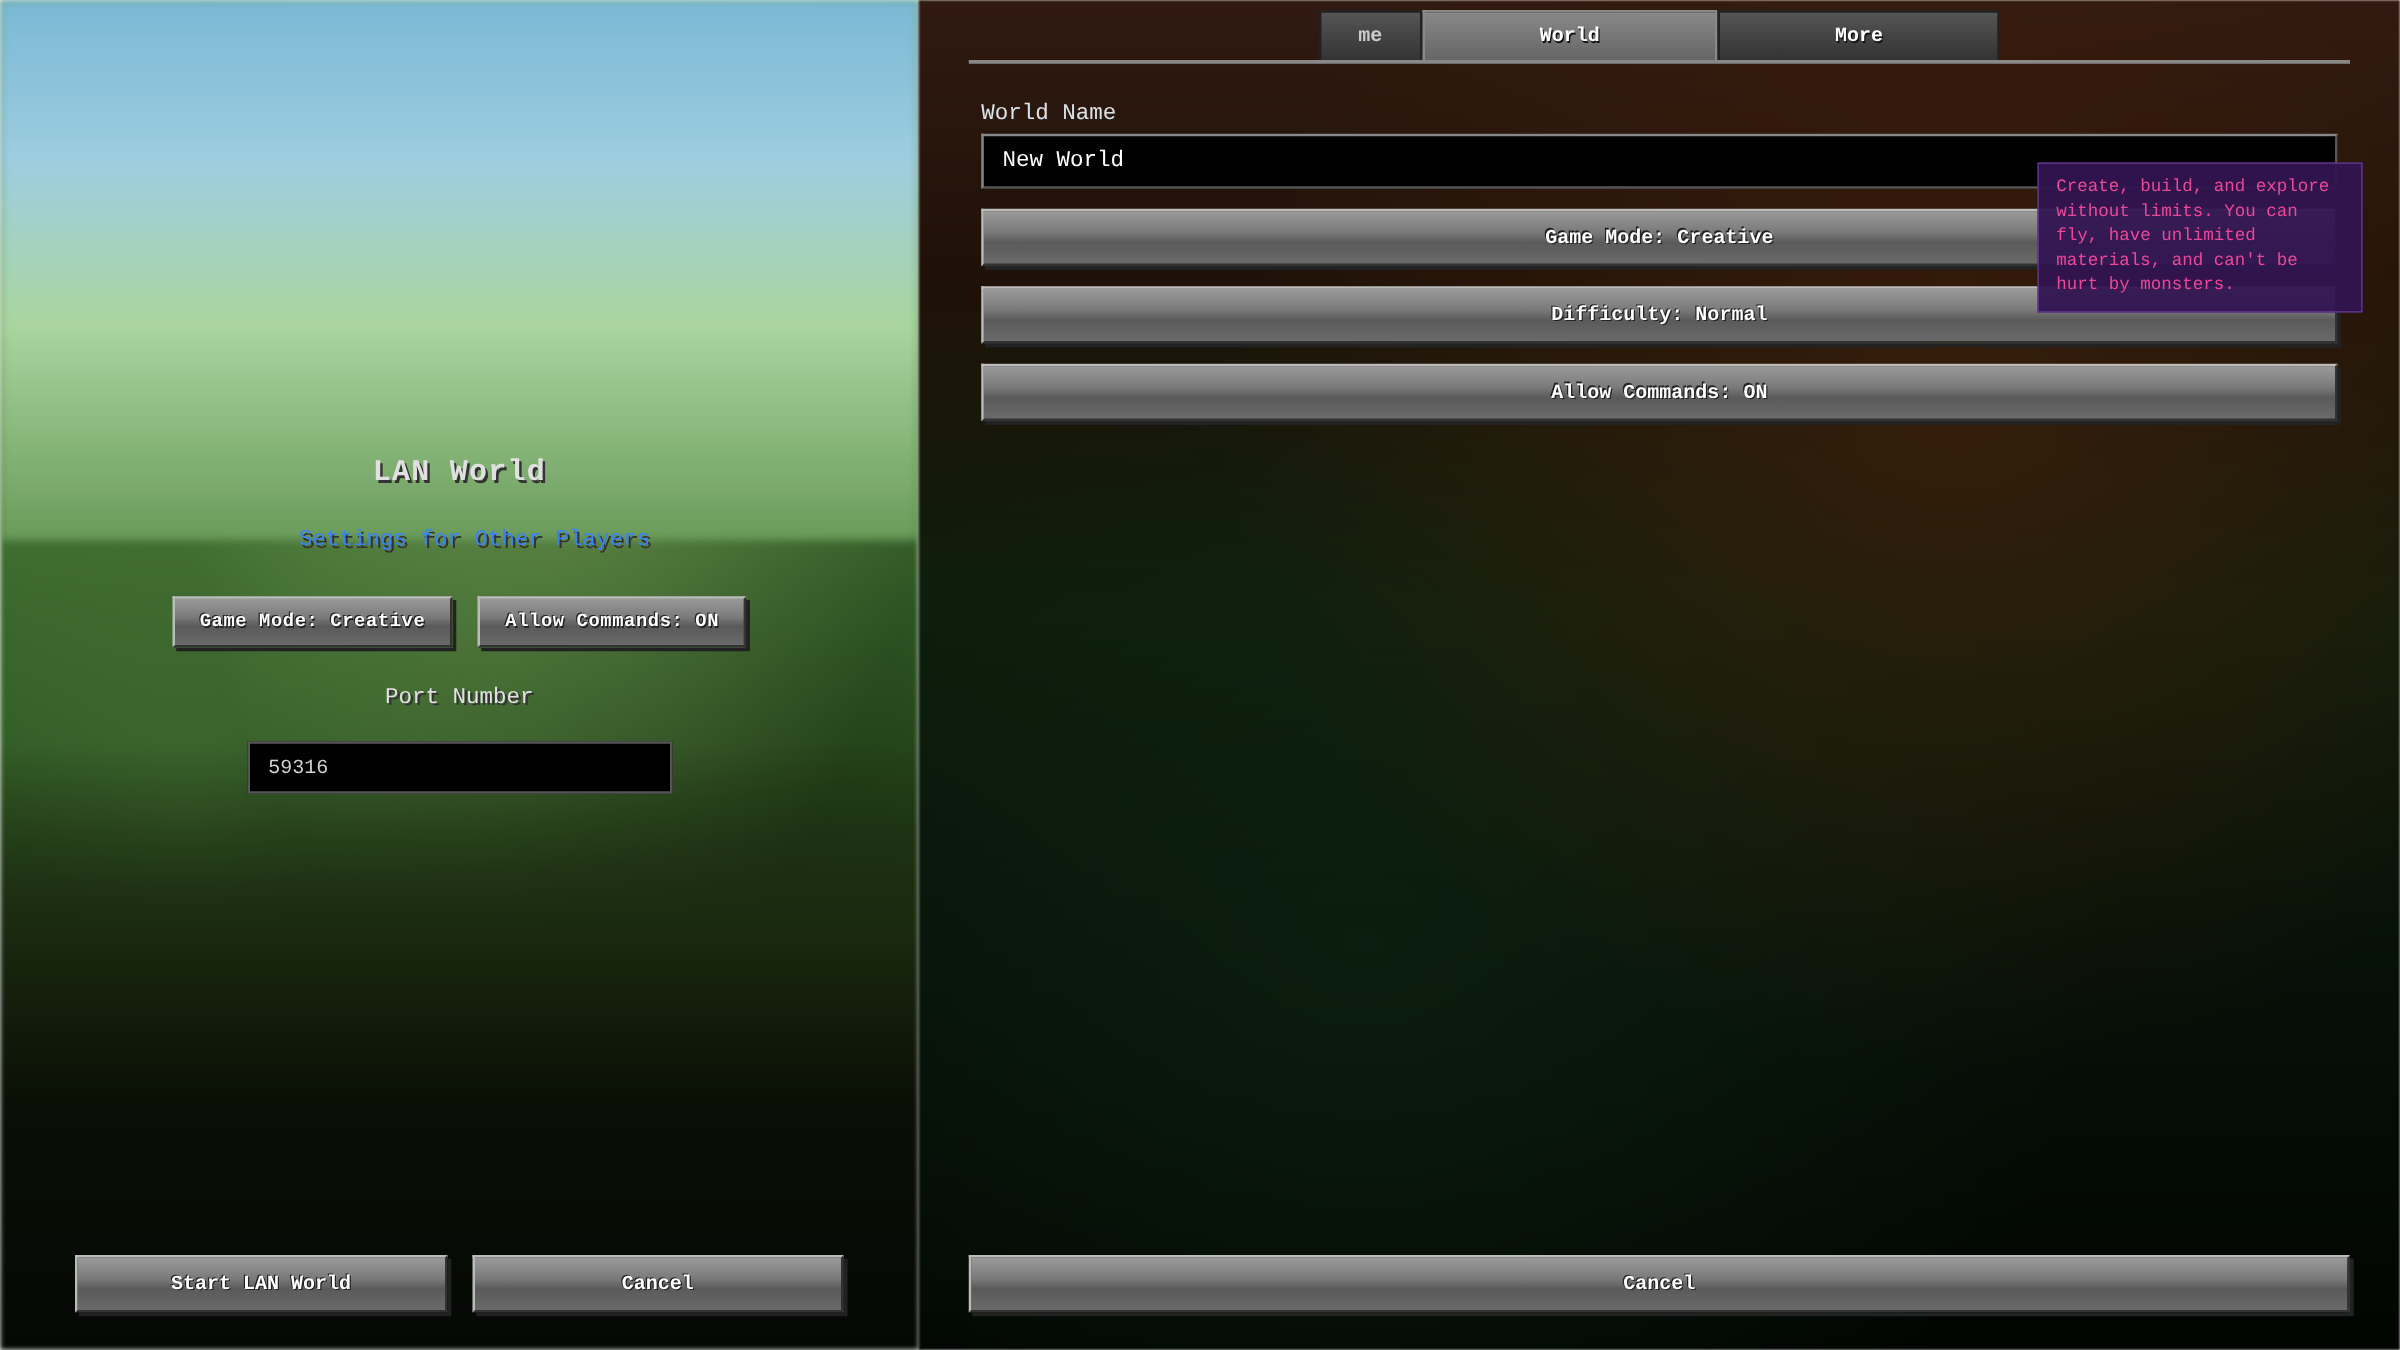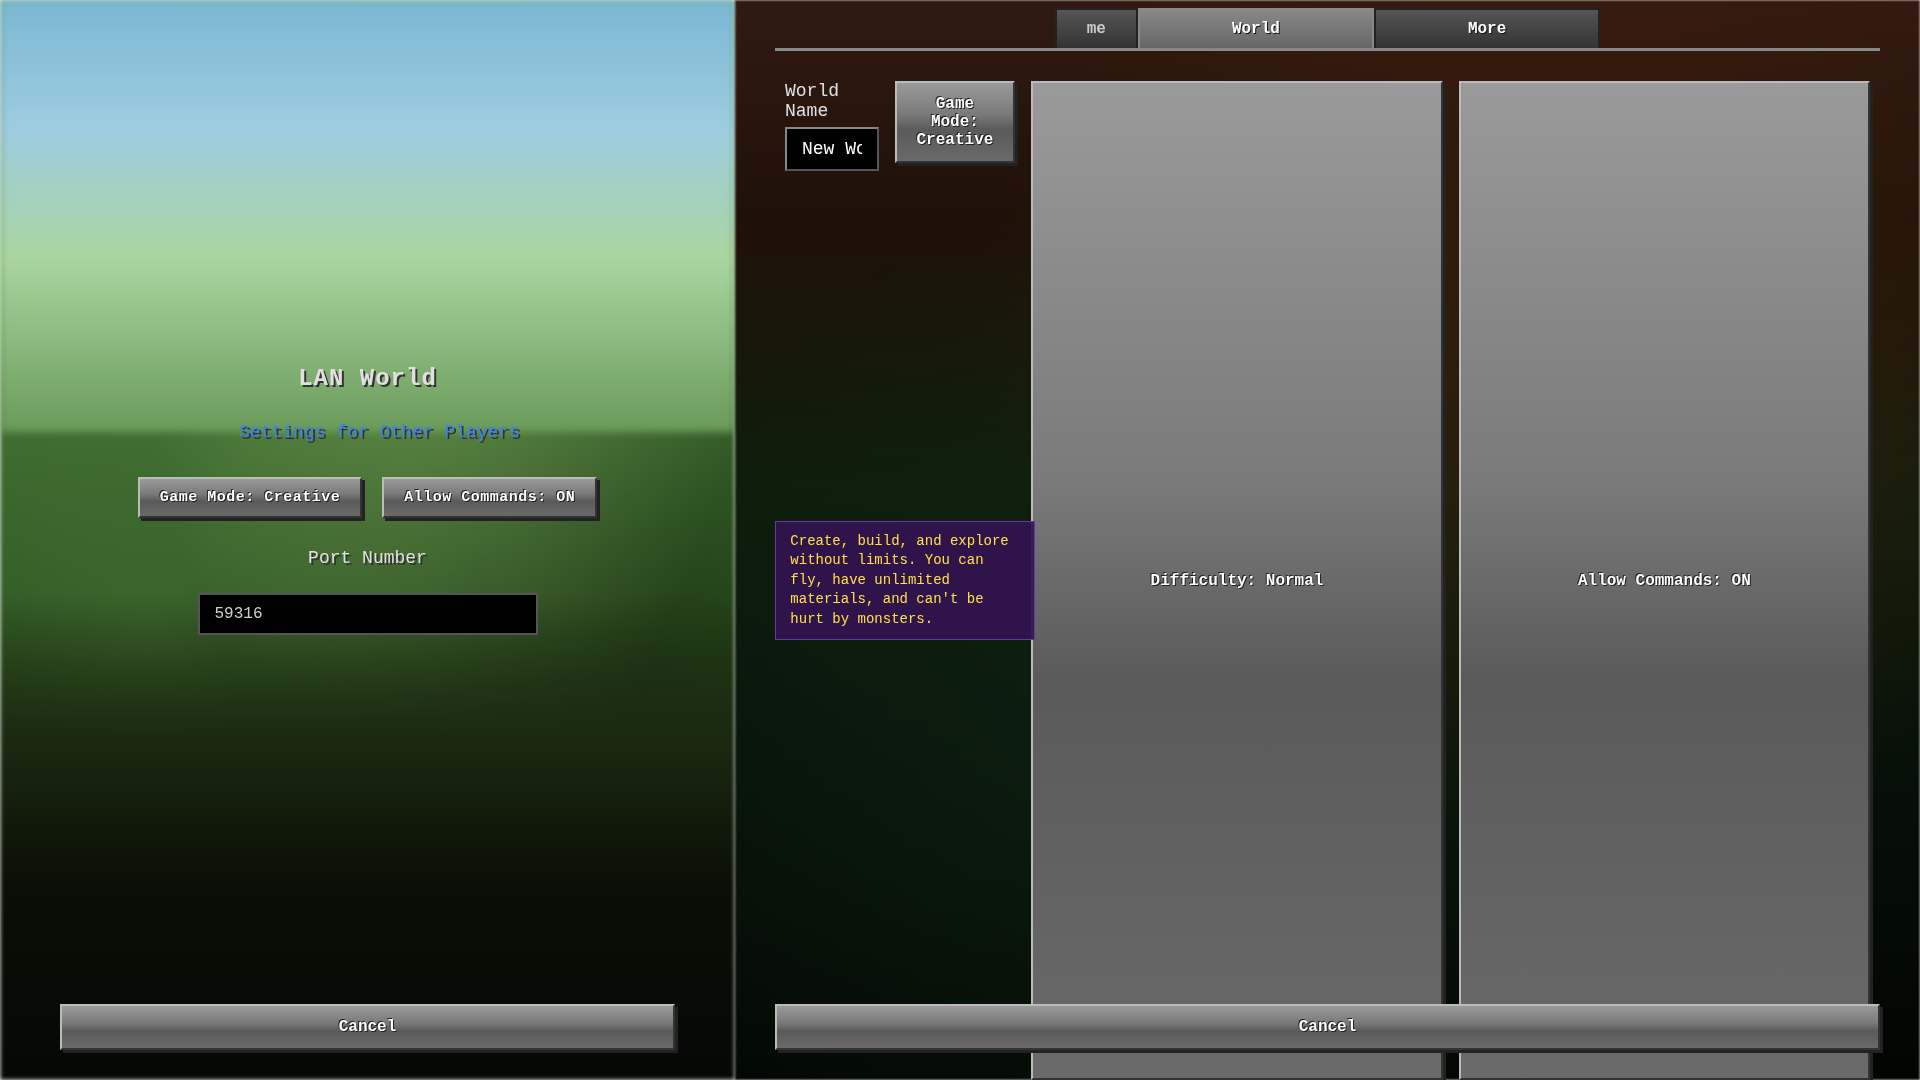--- a/index.html
+++ b/index.html
@@ -242,20 +242,21 @@
     .tabs-divider {
       height: 3px;
       background: #888;
       margin: 0;
     }
 
     
     .form-area {
       padding: 30px 10px 0 10px;
       display: flex;
+      flex-direction: column;
       gap: 16px;
       flex: 1;
     }
 
     .field-label {
       color: #e0e0e0;
       font-family: 'Courier New', monospace;
       font-size: 18px;
       text-shadow: 1px 1px 0px #222;
       margin-bottom: 6px;
@@ -297,21 +298,21 @@
       position: relative;
     }
 
     .tooltip {
       position: absolute;
       right: -20px;
       top: 50%;
       transform: translateY(-50%);
       background: rgba(50, 20, 80, 0.95);
       border: 1px solid #6a3a9a;
-      color: #fde047;
+      color: #ec4899;
       font-family: 'Courier New', monospace;
       font-size: 14px;
       padding: 10px 14px;
       width: 260px;
       line-height: 1.4;
       z-index: 100;
       pointer-events: none;
     }
 
     .right-bottom-buttons {
@@ -354,20 +355,21 @@
     <div class="mc-buttons-row">
       <button class="mc-btn">Game Mode: Creative</button>
       <button class="mc-btn">Allow Commands: ON</button>
     </div>
 
     <div class="mc-label">Port Number</div>
     <input class="mc-input" type="text" value="59316" style="">
   </div>
 
   <div class="bottom-buttons">
+    <button class="bottom-btn">Start LAN World</button>
     <button class="bottom-btn">Cancel</button>
   </div>
 </div>
 
 <div class="right-panel">
   <div class="right-bg"></div>
 
   <div class="right-content">
 
     <div class="tabs-row">

